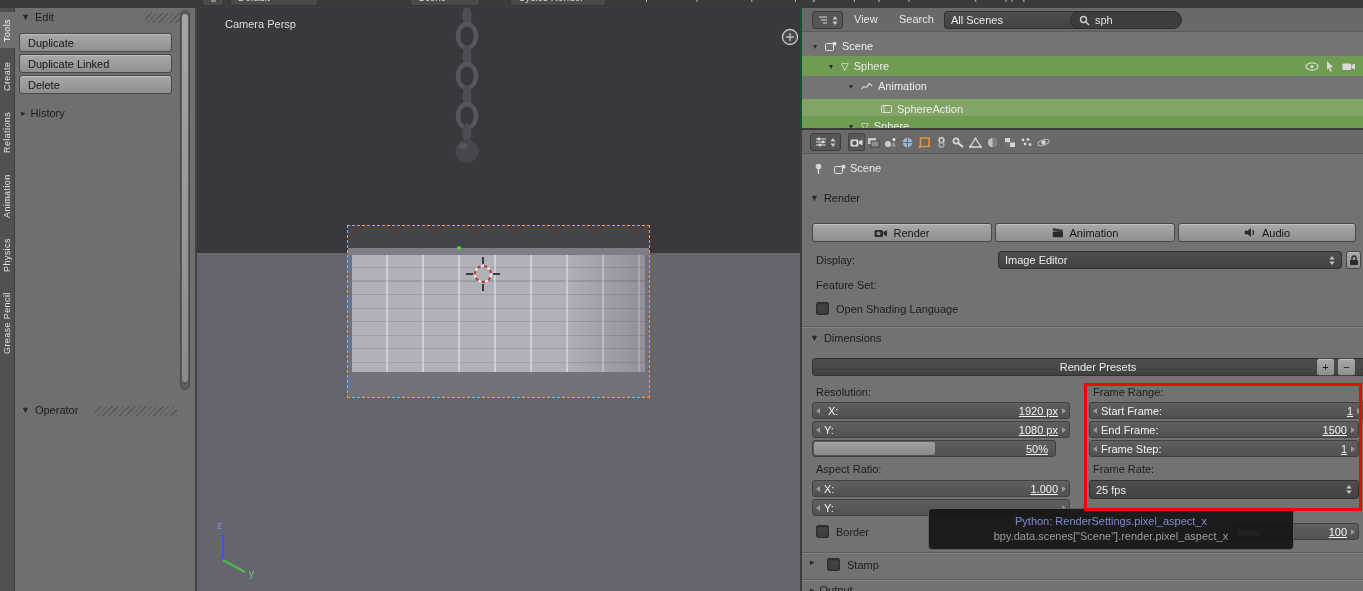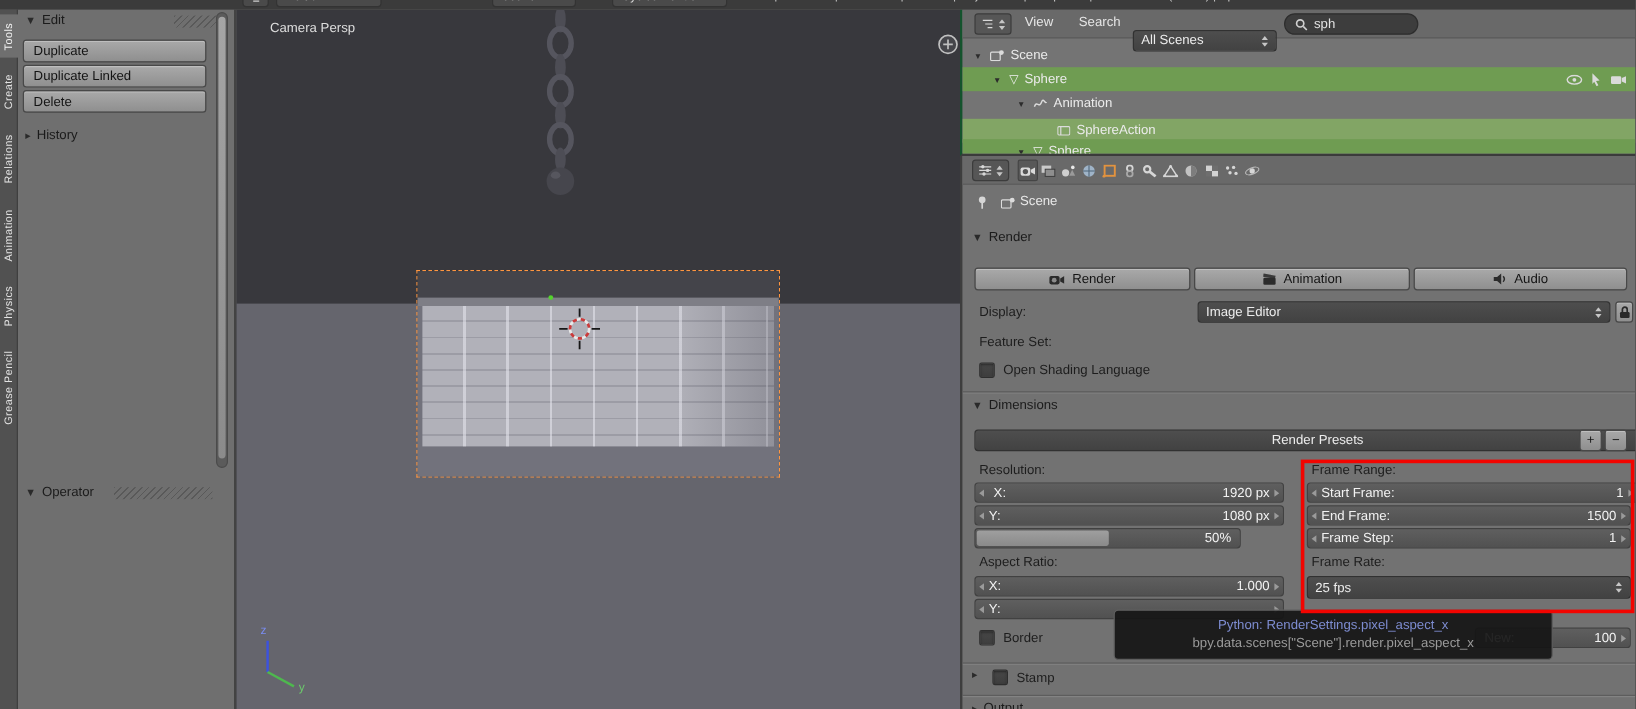--- a/index.html
+++ b/index.html
@@ -74,21 +74,21 @@
   .flabel{position:absolute;color:#1d1d1d;}
   .white-label{position:absolute;color:#e9e9e9;}
   .lite-btn{position:absolute;height:19px;background:linear-gradient(#a9a9a9,#8f8f8f);border:1px solid #484848;border-radius:3px;
             color:#141414;display:flex;align-items:center;justify-content:center;gap:6px;
             box-shadow:inset 0 1px 0 rgba(255,255,255,.25);cursor:pointer;}
   .nf{position:absolute;height:17px;display:flex;align-items:center;background:linear-gradient(#5f5f5f,#515151);
       border:1px solid #414141;border-radius:3px;color:#f2f2f2;padding:0 3px;cursor:pointer;}
   .arr-l{width:0;height:0;border-top:3px solid transparent;border-bottom:3px solid transparent;border-right:4px solid #9a9a9a;}
   .arr-r{width:0;height:0;border-top:3px solid transparent;border-bottom:3px solid transparent;border-left:4px solid #9a9a9a;}
   .nf-label{margin-left:4px;}
-  .nf-value{margin-left:auto;margin-right:4px;}
+  .nf-value{margin-left:auto;margin-right:4px;text-decoration:underline;}
   .slider-fill{position:absolute;left:1px;top:1px;bottom:1px;width:50%;background:linear-gradient(#9f9f9f,#8a8a8a);border-radius:2px;}
   .checkbox{position:absolute;width:13px;height:13px;background:linear-gradient(#474747,#3e3e3e);
             border:1px solid #2e2e2e;border-radius:2px;box-shadow:inset 0 1px 2px rgba(0,0,0,.45);cursor:pointer;}
   .sep{position:absolute;left:0;width:100%;height:1px;background:#5d5d5d;box-shadow:0 1px 0 rgba(255,255,255,.12);}
 
   
   .tooltip{position:absolute;left:928px;top:508px;width:366px;background:rgba(22,22,22,.93);
            border:1px solid #5f5f5f;border-radius:4px;padding:5px 8px;text-align:center;z-index:40;line-height:15px;}
   .tt1{color:#e8e8e8;}  .tt2{color:#7d8cd0;}  .tt3{color:#9b9b9b;}
   .annotation{position:absolute;left:1084px;top:383px;width:278px;height:128px;border:3px solid #f20400;z-index:60;pointer-events:none;}
@@ -219,21 +219,21 @@
             <line x1="4" y1="5" x2="10" y2="5" stroke="#d8d8d8"></line>
             <line x1="6" y1="8" x2="10" y2="8" stroke="#d8d8d8"></line>
           </svg>
         <svg width="6" height="9">
             <path d="M3 0l2.6 3.4H.4z" fill="#c6c6c6"></path>
             <path d="M3 9L.4 5.6h5.2z" fill="#c6c6c6"></path>
           </svg>
       </div>
       <span class="hdr-menu" style="left:52px;top:5px;">View</span>
       <span class="hdr-menu" style="left:97px;top:5px;">Search</span>
-      <div class="mf" style="left:142px;top:17px;width:120px;">
+      <div class="mf" style="left:142px;top:3px;width:143px;">
         <span class="grow">All Scenes</span>
         <svg width="6" height="9">
             <path d="M3 0l2.6 3.4H.4z" fill="#c6c6c6"></path>
             <path d="M3 9L.4 5.6h5.2z" fill="#c6c6c6"></path>
           </svg>
       </div>
       <div class="searchbox" style="left:268px;top:3px;width:112px;">
         <svg width="11" height="11">
             <circle cx="4.5" cy="4.5" r="3" fill="none" stroke="#cfcfcf" stroke-width="1.4"></circle>
             <line x1="7" y1="7" x2="10" y2="10" stroke="#cfcfcf" stroke-width="1.4"></line>
@@ -478,21 +478,21 @@
       <span class="nf-label">X:</span>
       <span class="nf-value">1920 px</span>
       <span class="arr-r"></span>
     </div>
     <div class="nf" style="left:10px;top:291px;width:258px;">
       <span class="arr-l"></span>
       <span class="nf-label">Y:</span>
       <span class="nf-value">1080 px</span>
       <span class="arr-r"></span>
     </div>
-    <div class="nf" style="left:10px;top:310px;width:222px;">
+    <div class="nf" style="left:10px;top:310px;width:244px;">
       <span class="slider-fill"></span>
       <span class="nf-value" style="z-index:2;">50%</span>
     </div>
 
     <span class="flabel" style="left:14px;top:333px;">Aspect Ratio:</span>
     <div class="nf" style="left:10px;top:350px;width:258px;">
       <span class="arr-l"></span>
       <span class="nf-label">X:</span>
       <span class="nf-value">1.000</span>
       <span class="arr-r"></span>

